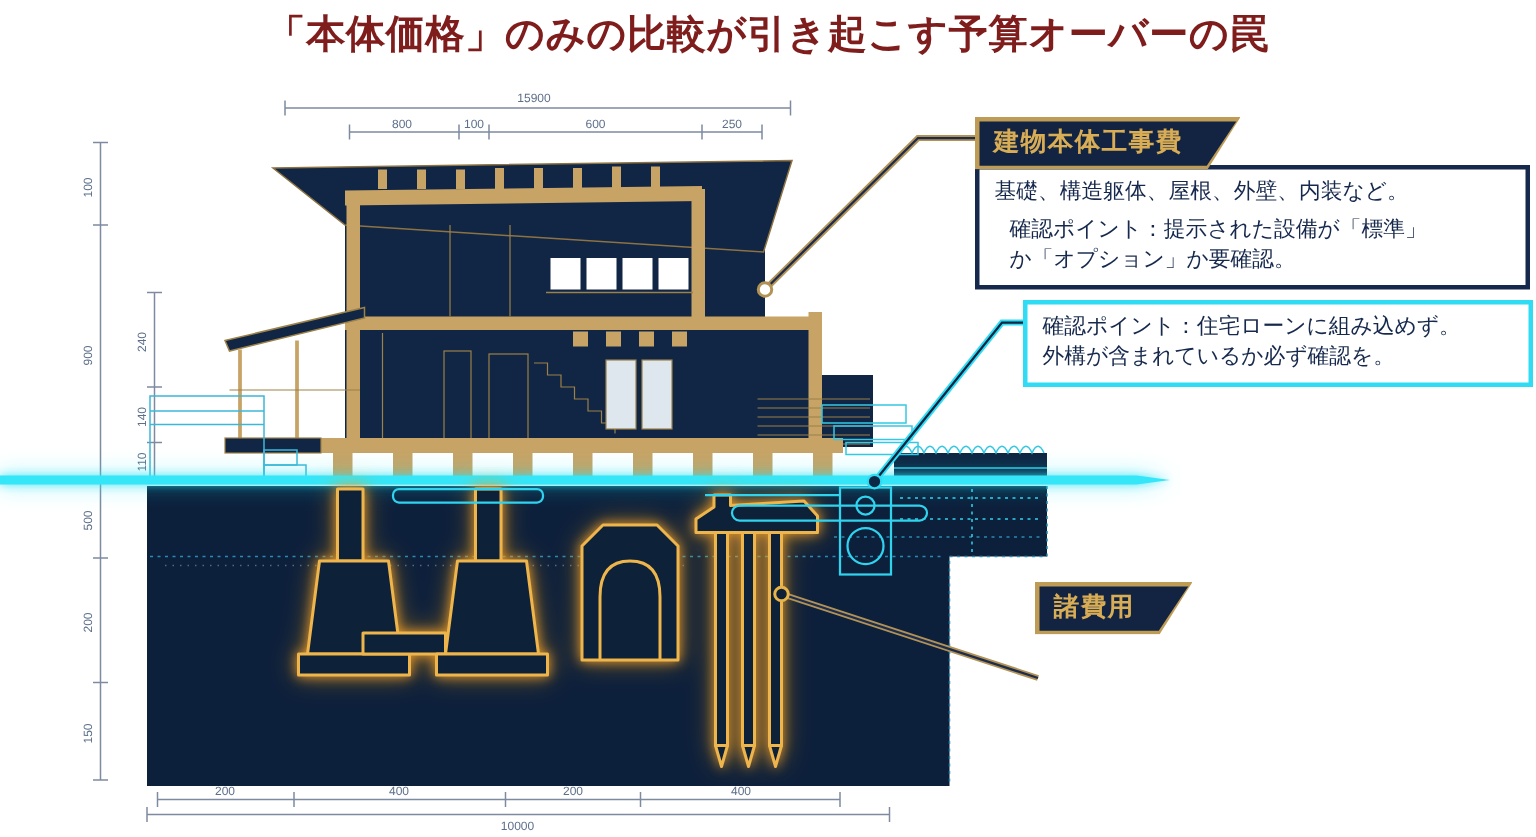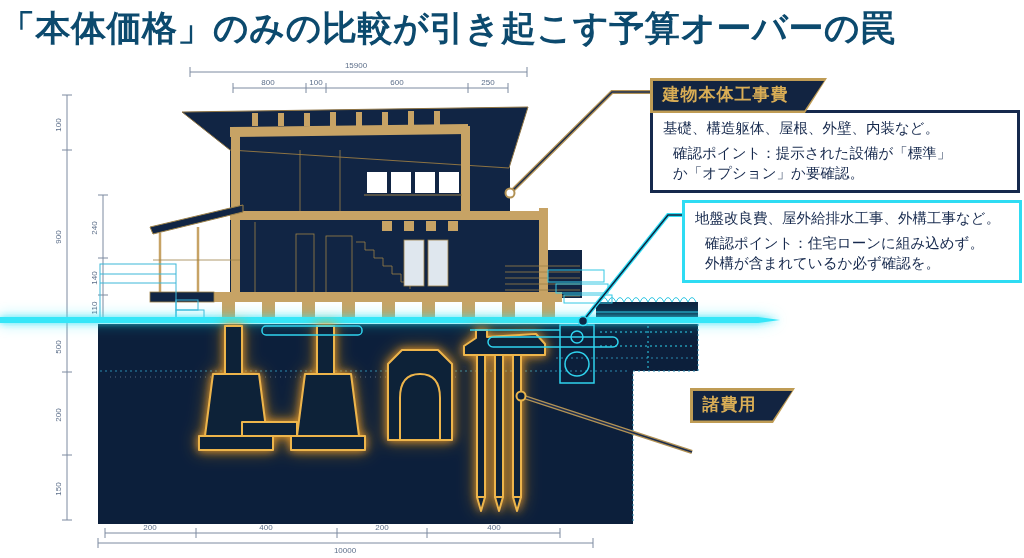--- a/index.html
+++ b/index.html
@@ -1,19 +1,19 @@
 <!DOCTYPE html>
 <html><head>
 <meta charset="utf-8">
 <style>
   html,body{margin:0;padding:0;background:#fff;}
   .stage{position:relative;width:1024px;height:558px;background:#fff;overflow:hidden;
          font-family:"Liberation Sans","DejaVu Sans",sans-serif;}
-  .title{position:absolute;top:5px;left:0;right:0;text-align:left;
-         font-size:35px;font-weight:900;color:#0c4a6e;letter-spacing:0.5px;}
+  .title{position:absolute;top:5px;left:0;right:0;text-align:center;
+         font-size:26px;font-weight:900;color:#7f1d1d;letter-spacing:0.5px;}
   .diagram-svg{position:absolute;top:0;left:0;z-index:1;}
   .callout{position:absolute;z-index:3;}
   .hdr{position:relative;display:inline-block;z-index:2;
        clip-path:polygon(0 0,100% 0,calc(100% - 22px) 100%,0 100%);
        padding:2.5px;margin-bottom:-3px;}
   .hdr-inner{clip-path:polygon(0 0,100% 0,calc(100% - 20px) 100%,0 100%);
        padding:2px 34px 5px 10px;font-size:17px;font-weight:900;letter-spacing:1px;font-family:Liberation Serif, serif;}
   .c-gold .hdr{background:#bf9c55;}
   .c-gold .hdr-inner{background:#122441;color:#d9ad55;}
   .c-cyan .hdr{background:#2fdcf3;}
@@ -279,21 +279,20 @@
     </div>
     <div class="box-body">
       <p class="line">基礎、構造躯体、屋根、外壁、内装など。</p>
       <p class="line">確認ポイント：提示された設備が「標準」
 か「オプション」か要確認。</p>
     </div>
   </div>
 
   <div class="callout c-cyan" style="left:682px;top:200px;width:340px;">
     <div class="box-body">
-      <p class="line">地盤改良費、屋外給排水工事、外構工事など。</p>
       <p class="line">確認ポイント：住宅ローンに組み込めず。
 外構が含まれているか必ず確認を。</p>
     </div>
   </div>
 
   <div class="callout c-gold c-gold2" style="left:690px;top:388px;width:295px;">
     <div class="hdr" style="width:100px;">
       <div class="hdr-inner">諸費用</div>
     </div>
   </div>

